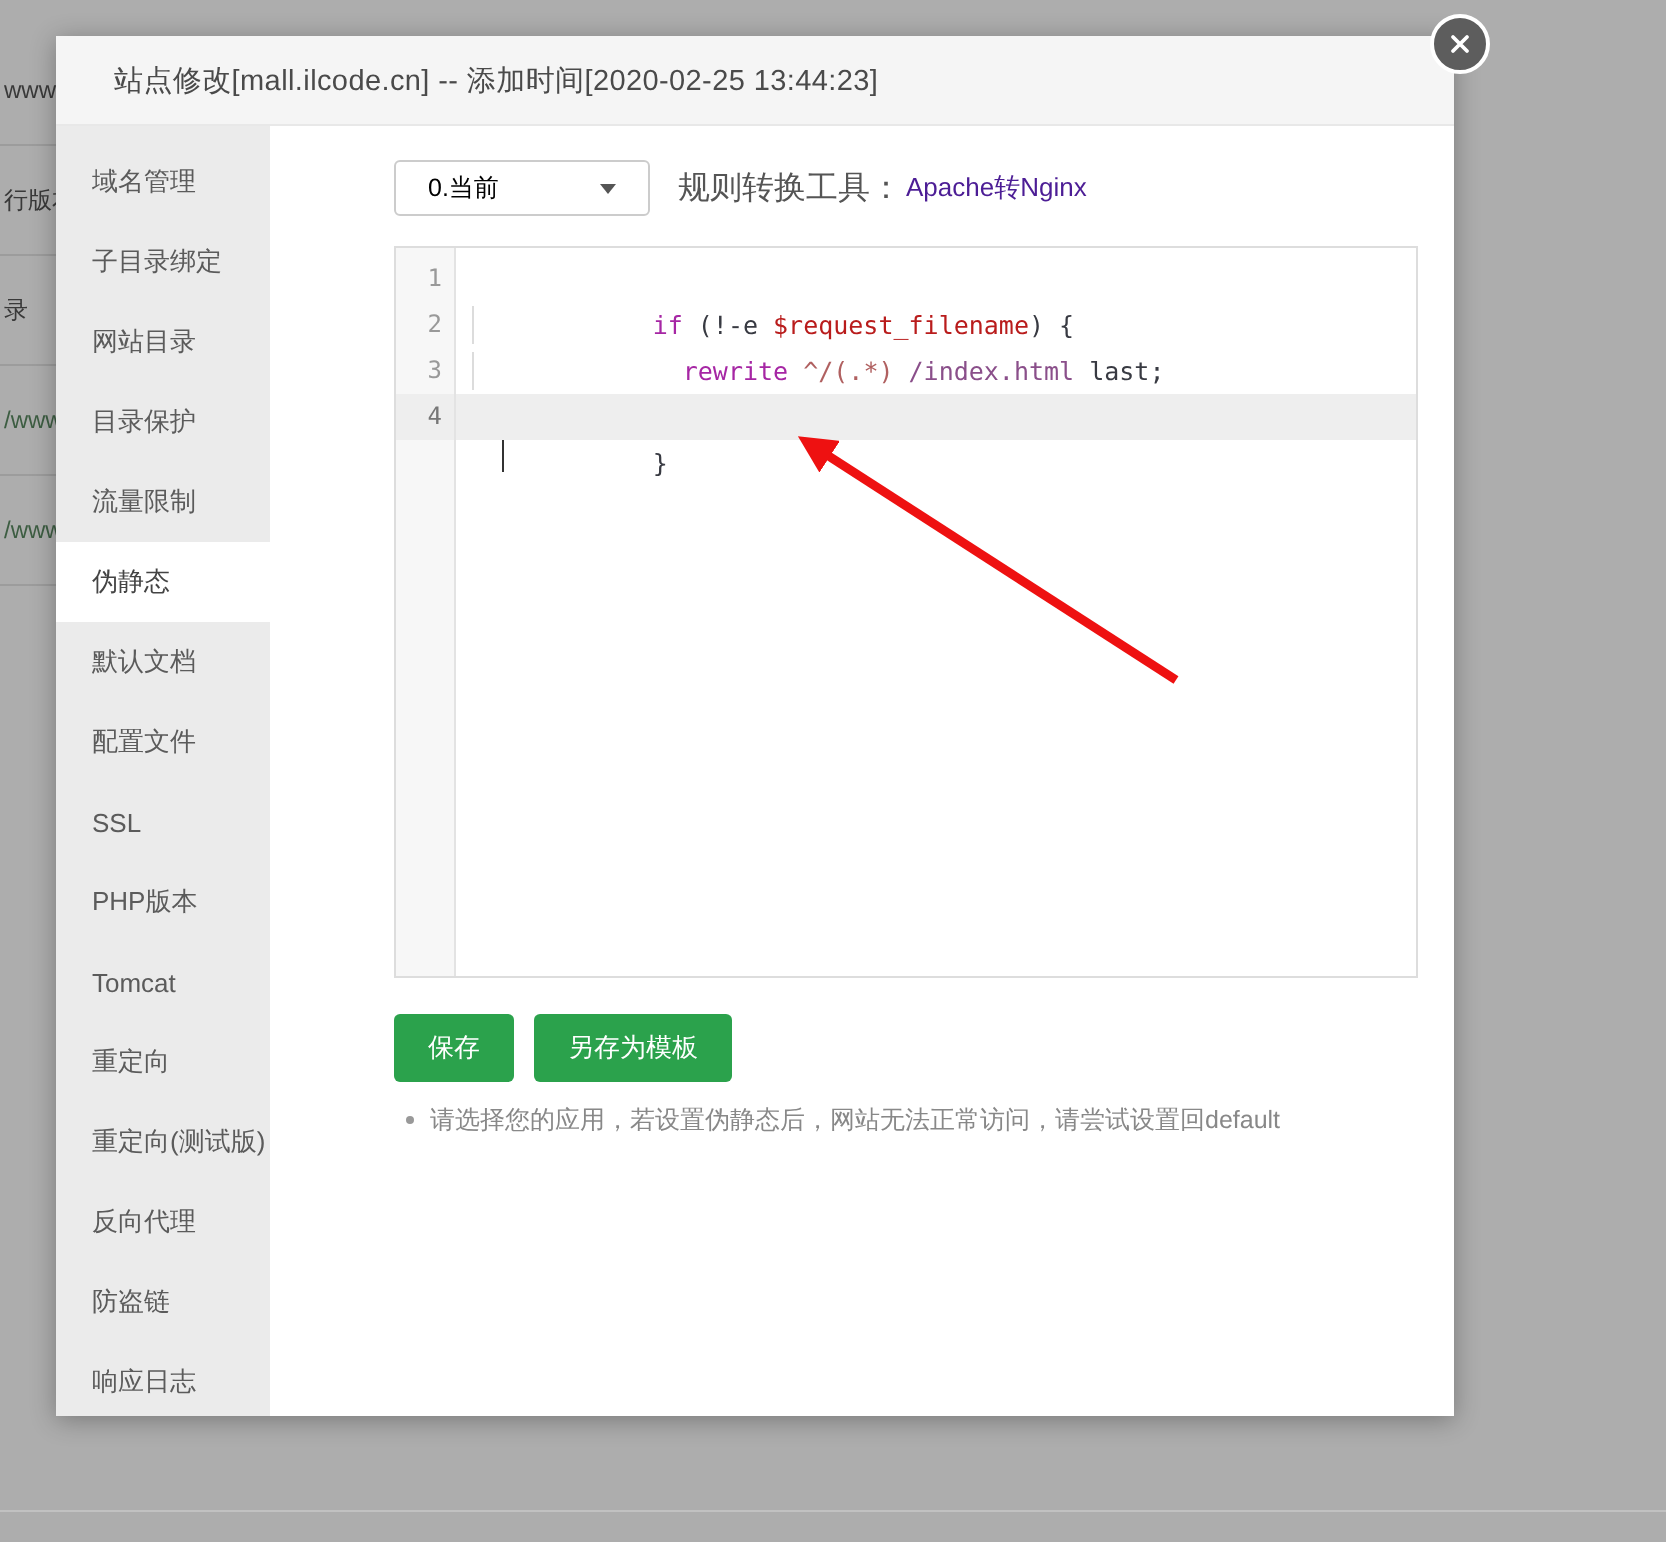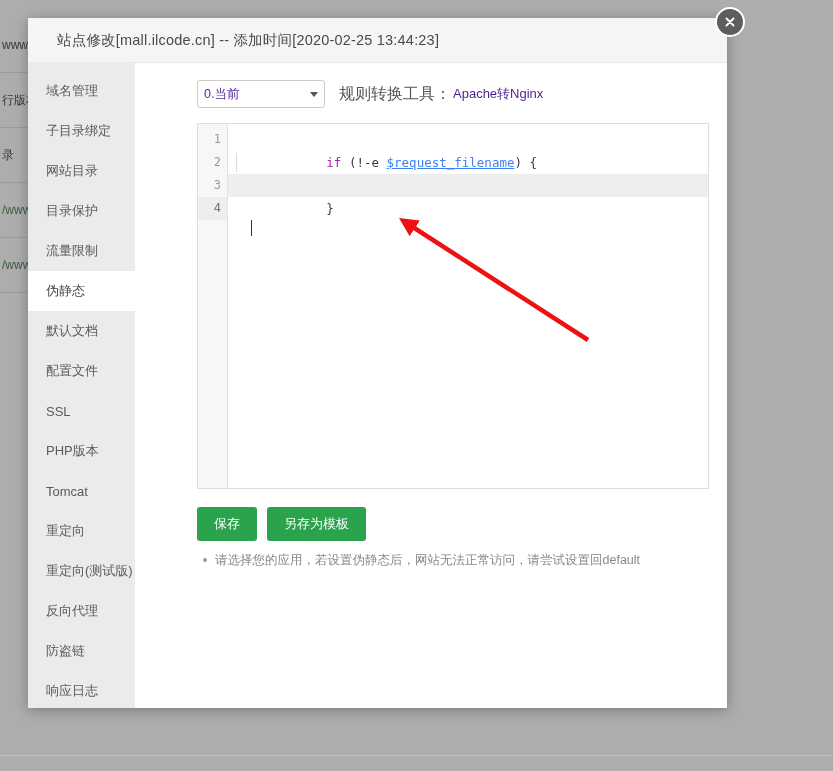--- a/index.html
+++ b/index.html
@@ -141,22 +141,22 @@
     height: 30px;
     margin-bottom: 14px;
   }
   #rule-select {
     width: 128px;
     height: 28px;
     border: 1px solid #ccc;
     border-radius: 3px;
     background: #fff;
     font-size: 12.5px;
-    color: #4c1d95;
-    padding: 0 6px;
+    color: #000000;
+    padding: 0 16px;
     box-sizing: border-box;
     display: flex;
     align-items: center;
     justify-content: space-between;
     cursor: pointer;
   }
   #rule-select .caret {
     width: 0; height: 0;
     border-left: 4px solid transparent;
     border-right: 4px solid transparent;
@@ -220,21 +220,21 @@
   .code-line.active { background: #eeeeee; }
   .indent-guide {
     position: absolute;
     left: 8px;
     top: 2px;
     bottom: 2px;
     width: 1px;
     background: #dcdcdc;
   }
   .tok-kw    { color: #a626a4; }
-  .tok-var   { color: #3b82f6; text-decoration: underline; }
+  .tok-var   { color: #b91c1c; }
   .tok-str   { color: #b06060; }
   .tok-path  { color: #8a4f8a; }
   .tok-plain { color: #383a42; }
   #caret {
     position: absolute;
     left: 23px;
     top: 96px;
     width: 1px;
     height: 16px;
     background: #333;
@@ -399,20 +399,23 @@
           <div class="gutter-num">1</div>
           <div class="gutter-num">2</div>
           <div class="gutter-num">3</div>
           <div class="gutter-num active">4</div>
         </div>
         <div id="code-area">
           <div class="code-line">
             <span class="tok-kw">if</span><span class="tok-plain"> (!-e </span><span class="tok-var">$request_filename</span><span class="tok-plain">) {</span>
           </div>
           <div class="code-line">
+            <span class="indent-guide"></span><span class="tok-plain">  </span><span class="tok-kw">rewrite</span><span class="tok-plain"> </span><span class="tok-str">^/(.*)</span><span class="tok-plain"> </span><span class="tok-path">/index.html</span><span class="tok-plain"> last;</span>
+          </div>
+          <div class="code-line">
             <span class="indent-guide"></span><span class="tok-plain">  </span><span class="tok-kw">break</span><span class="tok-plain">;</span>
           </div>
           <div class="code-line active">
             <span class="tok-plain">}</span>
           </div>
           <div id="caret"></div>
         </div>
       </div>
 
       <div id="button-row">

